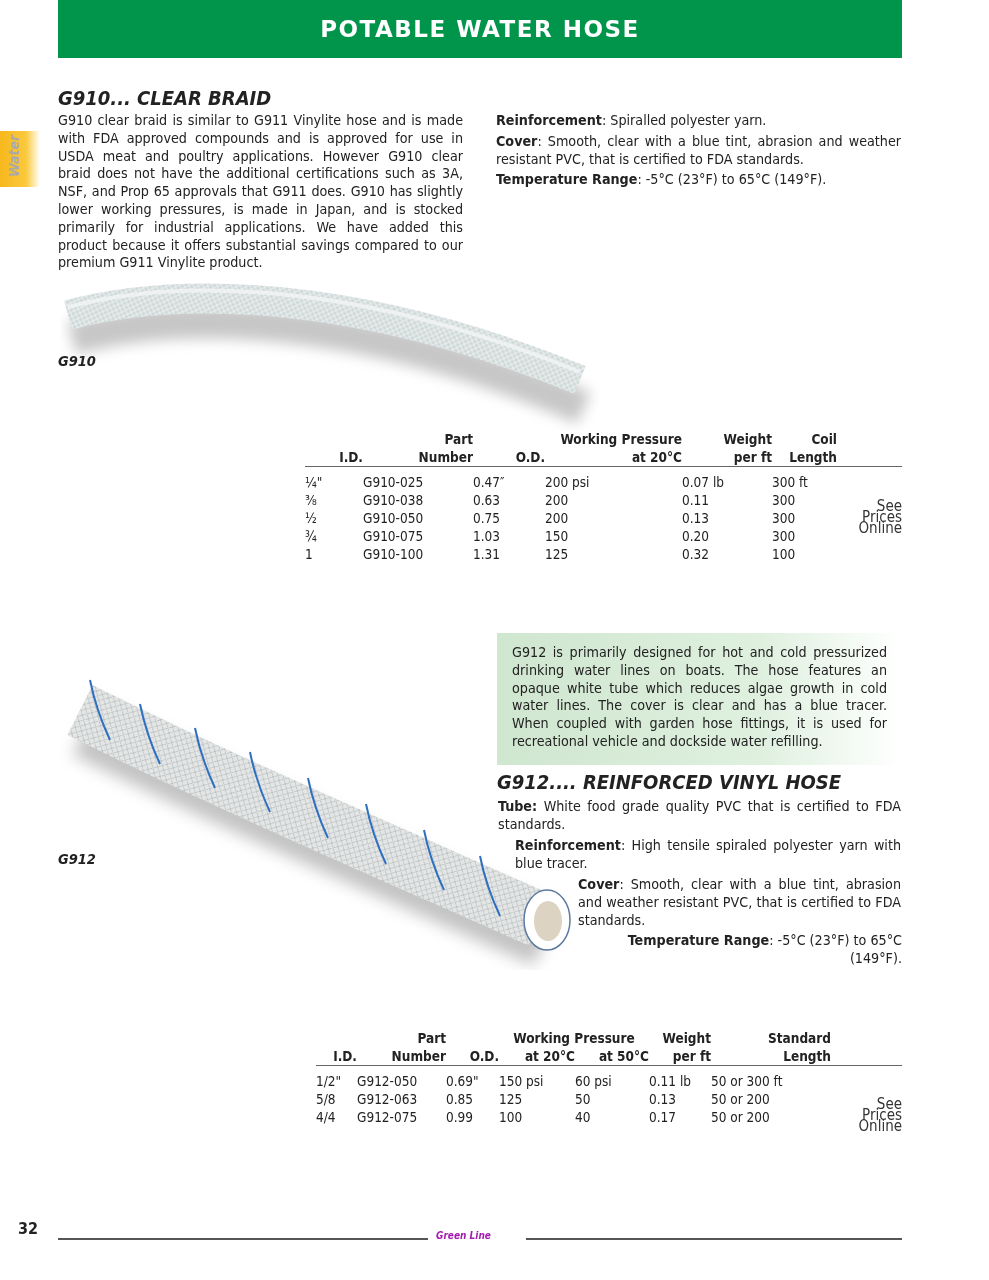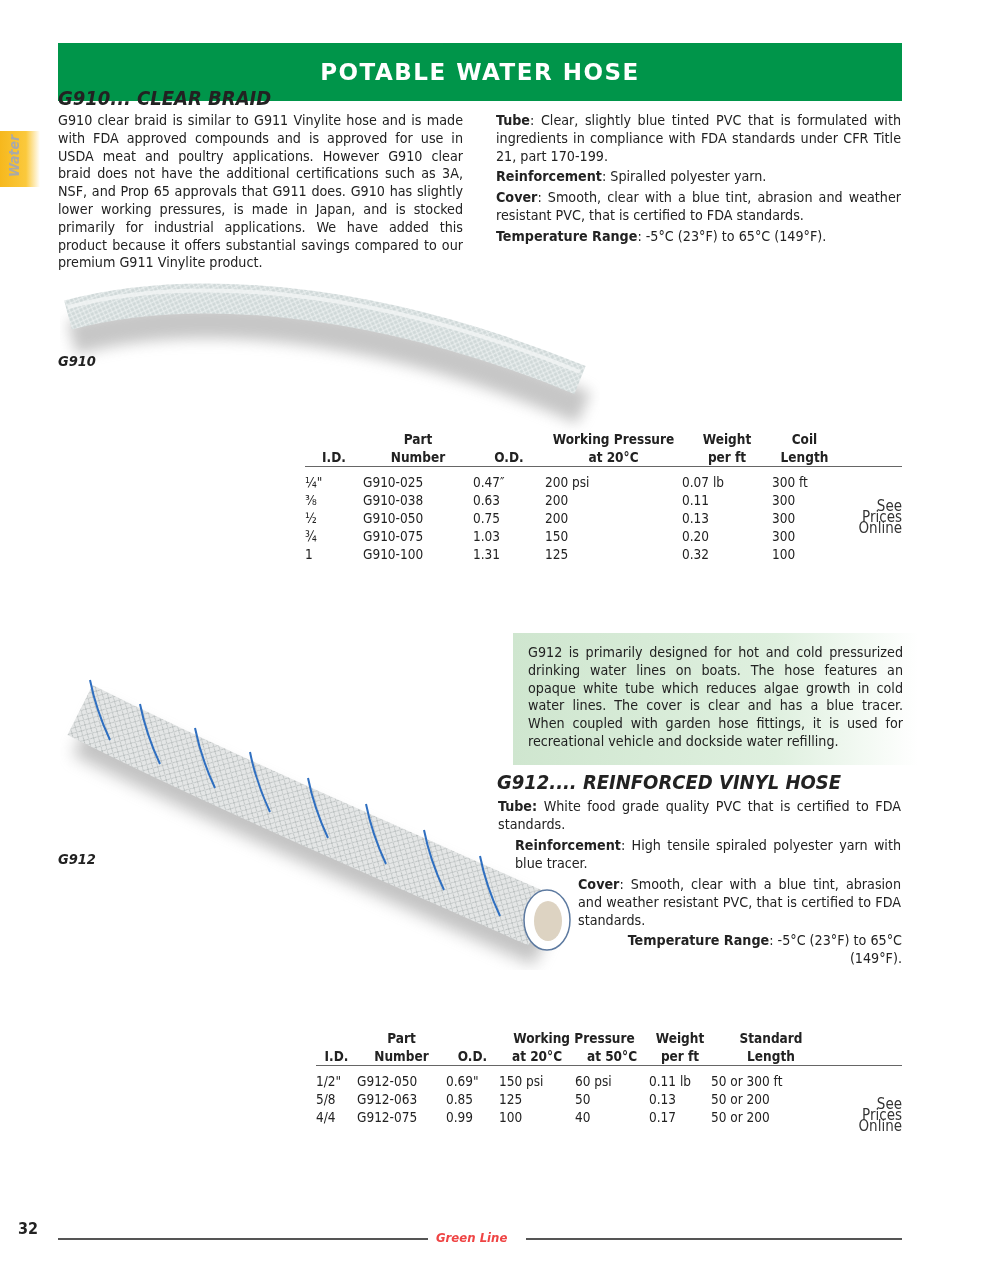--- a/index.html
+++ b/index.html
@@ -1,52 +1,51 @@
 <!DOCTYPE html>
 <html><head>
 <meta charset="utf-8">
 <style>
   html,body{margin:0;padding:0;background:#fff;}
   body{width:989px;height:1280px;position:relative;overflow:hidden;font-family:"DejaVu Sans Condensed","DejaVu Sans",sans-serif;color:#222;}
   .abs{position:absolute;}
-  .banner{left:58px;top:0;width:844px;height:58px;background:#00954a;display:flex;align-items:center;justify-content:center;margin-top:43px;}
+  .banner{left:58px;top:0;width:844px;height:58px;background:#00954a;display:flex;align-items:center;justify-content:center;}
   .banner span{color:#fff;font-family:"DejaVu Sans",sans-serif;font-weight:bold;font-size:23px;letter-spacing:1.5px;}
   .tab{left:0;top:131px;width:40px;height:56px;background:linear-gradient(to right,#f6b81d 0%,#fbc93c 65%,#fff 100%);}
   .tab span{position:absolute;left:6px;top:46px;transform:rotate(-90deg);transform-origin:left top;color:#a9a9a9;font-weight:bold;font-style:italic;font-size:14px;}
   .txt{font-size:14.2px;line-height:17.8px;text-align:justify;}
   .h-ital{font-weight:bold;font-style:italic;font-size:20px;color:#222;}
   .bold{font-weight:bold;}
   .label-ital{font-weight:bold;font-style:italic;font-size:14.5px;}
   table{border-collapse:collapse;font-size:13.5px;}
-  th{font-weight:bold;text-align:center;vertical-align:bottom;padding:0;line-height:18px;}
+  th{font-weight:bold;text-align:right;vertical-align:bottom;padding:0;line-height:18px;}
   td{padding:0;line-height:18px;text-align:left;}
   .hdr-rule{border-bottom:1.5px solid #666;}
   .see{font-size:15px;line-height:11px;text-align:right;color:#333;}
-  .greenbox{left:513px;top:633px;width:405px;height:132px;background:linear-gradient(to right,#cfe6cf 0%,#dff0df 65%,#ffffff 100%);}
+  .greenbox{left:497px;top:633px;width:405px;height:132px;background:linear-gradient(to right,#cfe6cf 0%,#dff0df 65%,#ffffff 100%);}
   .footer-line{height:1.5px;background:#555;}
   .hose1{left:60px;top:280px;width:540px;height:150px;}
   .hose2{left:60px;top:670px;width:520px;height:300px;}
 </style>
 </head>
 <body>
 
 <div class="abs banner">
   <span>POTABLE WATER HOSE</span>
 </div>
 
 <div class="abs tab">
   <span>Water</span>
 </div>
 
 <div class="abs h-ital" style="left:58px;top:86px;">G910... CLEAR BRAID</div>
 
 <div class="abs txt" style="left:58px;top:112px;width:405px;">G910 clear braid is similar to G911 Vinylite hose and is made with FDA approved compounds and is approved for use in USDA meat and poultry applications. However G910 clear braid does not have the additional certifications such as 3A, NSF, and Prop 65 approvals that G911 does. G910 has slightly lower working pressures, is made in Japan, and is stocked primarily for industrial applications. We have added this product because it offers substantial savings compared to our premium G911 Vinylite product.</div>
 
 <div class="abs txt" style="left:496px;top:112px;width:405px;">
-  <div style="margin-bottom:3px;"><span class="bold">Tube</span><span>: Clear, slightly blue tinted PVC that is formulated with ingredients in compliance with FDA standards under CFR Title 21, part 170-199.</span></div>
   <div style="margin-bottom:3px;"><span class="bold">Reinforcement</span><span>: Spiralled polyester yarn.</span></div>
   <div style="margin-bottom:3px;"><span class="bold">Cover</span><span>: Smooth, clear with a blue tint, abrasion and weather resistant PVC, that is certified to FDA standards.</span></div>
   <div><span class="bold">Temperature Range</span><span>: -5°C (23°F) to 65°C (149°F).</span></div>
 </div>
 
 <svg class="abs hose1" viewBox="0 0 540 150">
   <defs>
     <filter id="sh1" x="-10%" y="-30%" width="120%" height="180%">
         <feGaussianBlur stdDeviation="7"></feGaussianBlur>
       </filter>
@@ -247,14 +246,14 @@
     <td>100</td>
     <td>40</td>
     <td>0.17</td>
     <td>50 or 200</td>
   </tr>
 </tbody>
   </table>
 
 <div class="abs" style="left:18px;top:1219px;font-weight:bold;font-size:16px;color:#222;">32</div>
 <div class="abs footer-line" style="left:58px;top:1238px;width:370px;"></div>
-<div class="abs" style="left:436px;top:1230px;font-weight:bold;font-style:italic;font-size:13px;color:#ef4444;">Green Line</div>
+<div class="abs" style="left:436px;top:1230px;font-weight:bold;font-style:italic;font-size:10px;color:#a21caf;">Green Line</div>
 <div class="abs footer-line" style="left:526px;top:1238px;width:376px;"></div>
 
 </body></html>

